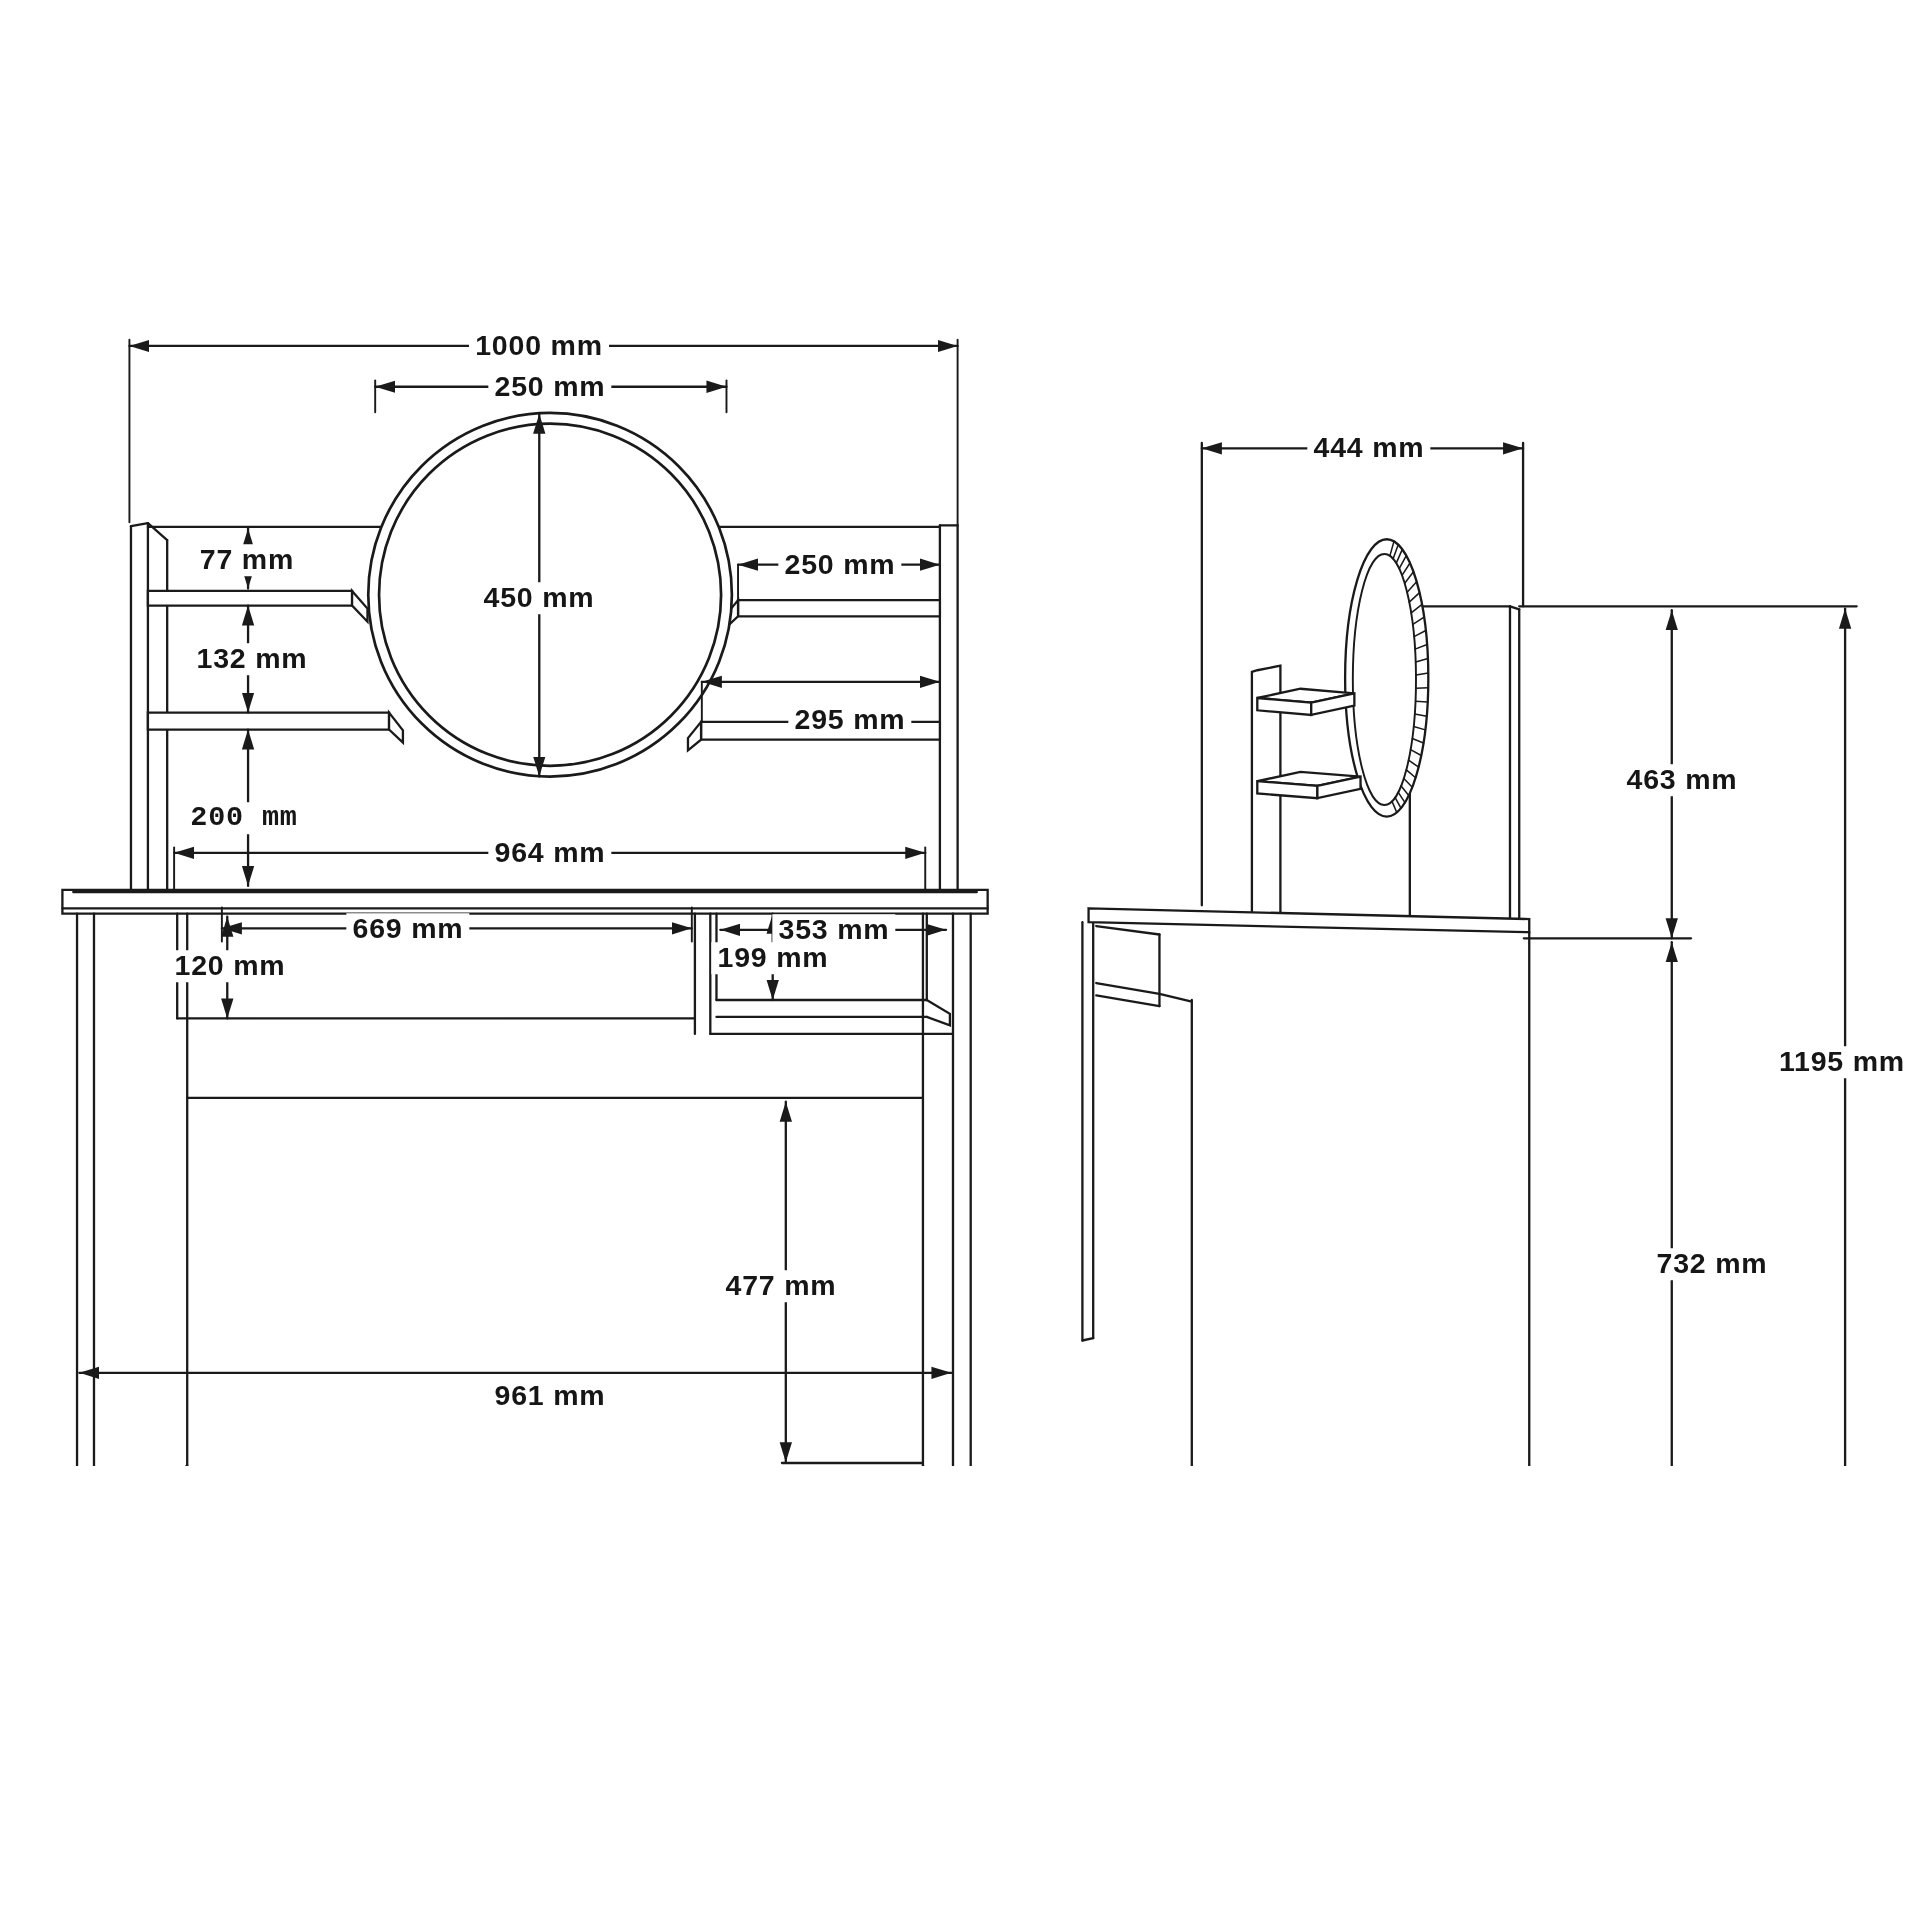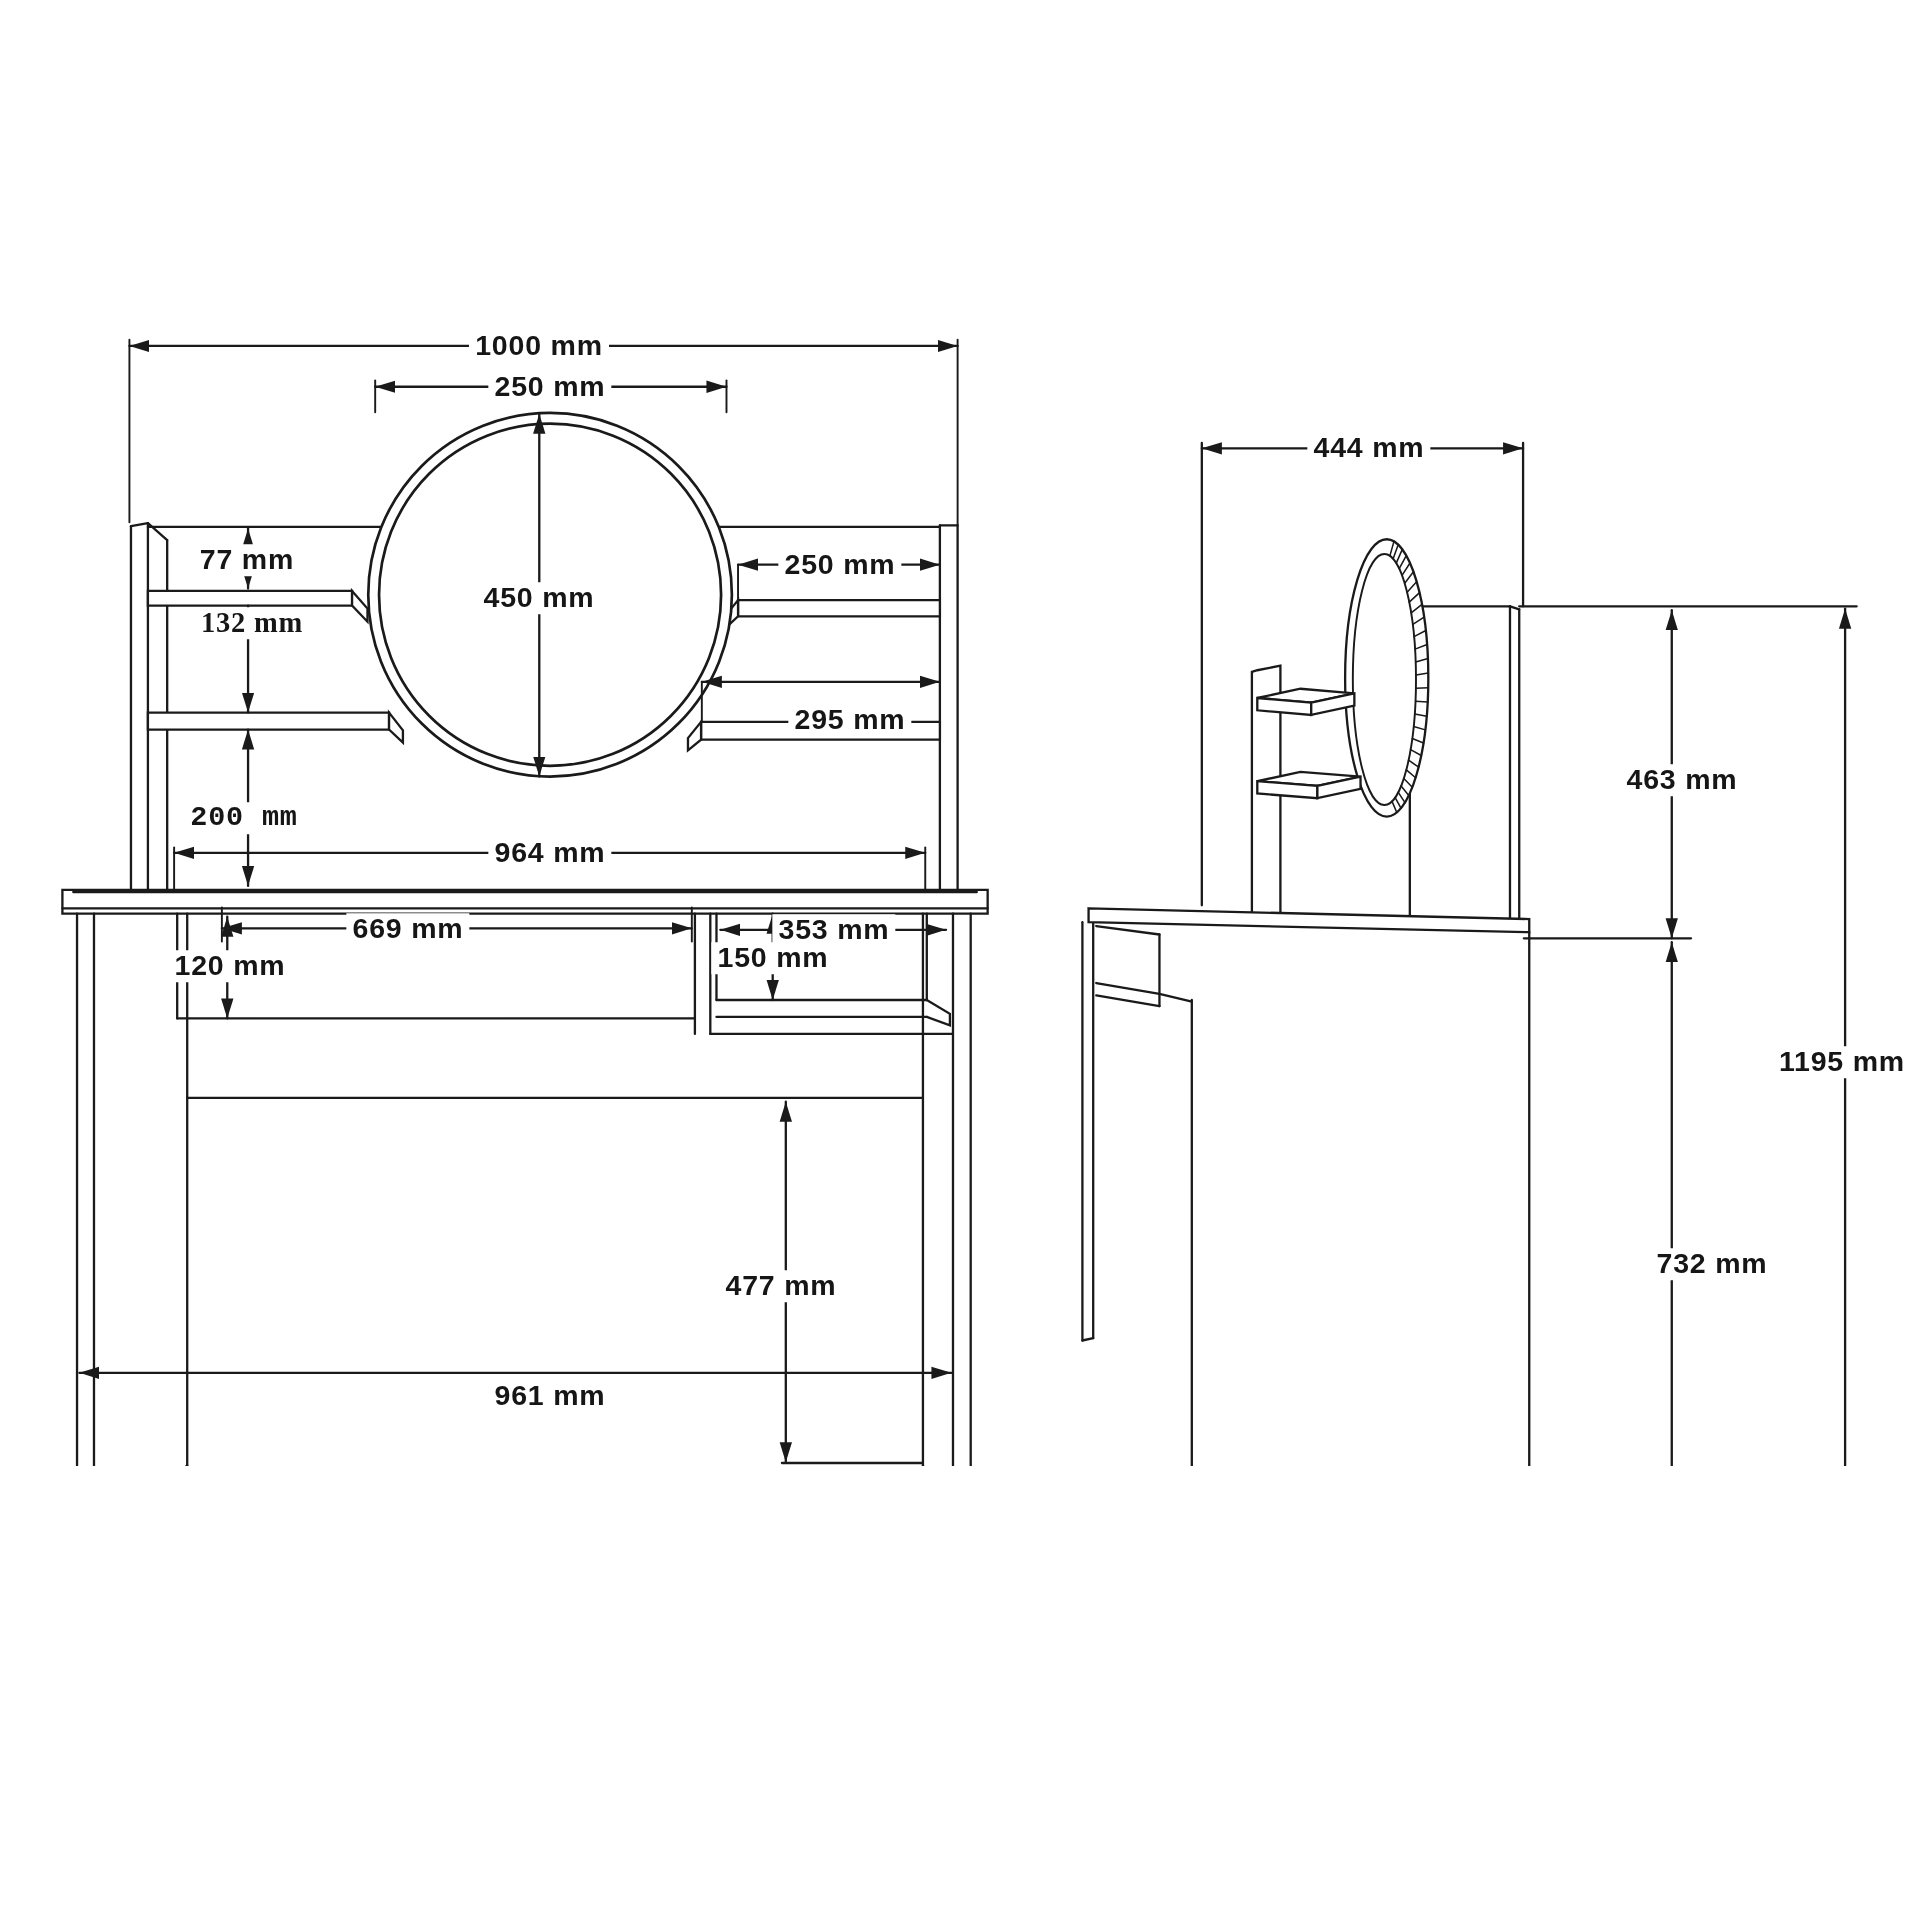--- a/index.html
+++ b/index.html
@@ -137,29 +137,29 @@
         <path d="M2170,792 L2170,1218" stroke="#1a1a1a" stroke-width="3" fill="none" stroke-linecap="round" marker-start="url(#ah)" marker-end="url(#ah)"></path>
         <path d="M2170,1223 L2170,2008" stroke="#1a1a1a" stroke-width="3" fill="none" stroke-linecap="round" marker-start="url(#ah)" marker-end="url(#ah)"></path>
         <path d="M2395,790 L2395,2008" stroke="#1a1a1a" stroke-width="3" fill="none" stroke-linecap="round" marker-start="url(#ah)" marker-end="url(#ah)"></path>
       </g>
   </svg>
   <div id="label-layer">
       <div class="dim-label" style="left: 539px; top: 346px;">1000 mm</div>
       <div class="dim-label" style="left: 550px; top: 387px;">250 mm</div>
       <div class="dim-label" style="left: 539px; top: 598px;">450 mm</div>
       <div class="dim-label" style="left: 247px; top: 560px;">77 mm</div>
-      <div class="dim-label" style="left: 252px; top: 623px; font-family: Liberation Serif, serif;">132 mm</div>
+      <div class="dim-label" style="left: 252px; top: 659px;">132 mm</div>
       <div class="dim-label" style="left: 244px; top: 818px; font-family: Liberation Mono, monospace;">200 mm</div>
       <div class="dim-label" style="left: 840px; top: 565px;">250 mm</div>
       <div class="dim-label" style="left: 850px; top: 720px;">295 mm</div>
       <div class="dim-label" style="left: 550px; top: 853px;">964 mm</div>
       <div class="dim-label" style="left: 408px; top: 929px;">669 mm</div>
       <div class="dim-label" style="left: 230px; top: 966px;">120 mm</div>
       <div class="dim-label" style="left: 834px; top: 930px;">353 mm</div>
-      <div class="dim-label" style="left: 773px; top: 958px;">150 mm</div>
+      <div class="dim-label" style="left: 773px; top: 958px;">199 mm</div>
       <div class="dim-label" style="left: 781px; top: 1286px;">477 mm</div>
       <div class="dim-label" style="left: 550px; top: 1373px; margin-top: 23px;">961 mm</div>
       <div class="dim-label" style="left: 1369px; top: 448px;">444 mm</div>
       <div class="dim-label" style="left: 1682px; top: 772px; margin-top: 8px;">463 mm</div>
       <div class="dim-label" style="left: 1842px; top: 1062px;">1195 mm</div>
       <div class="dim-label" style="left: 1680px; top: 1264px; margin-left: 32px;">732 mm</div>
     </div>
 </div>
 
 

